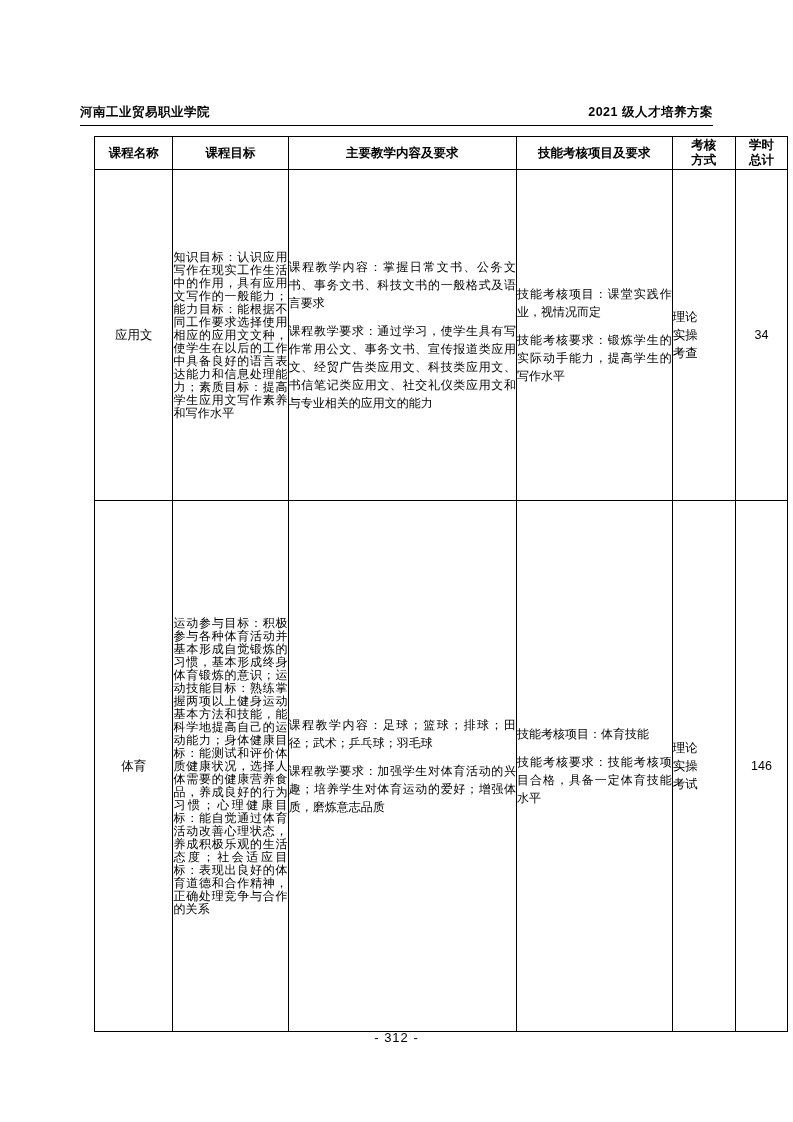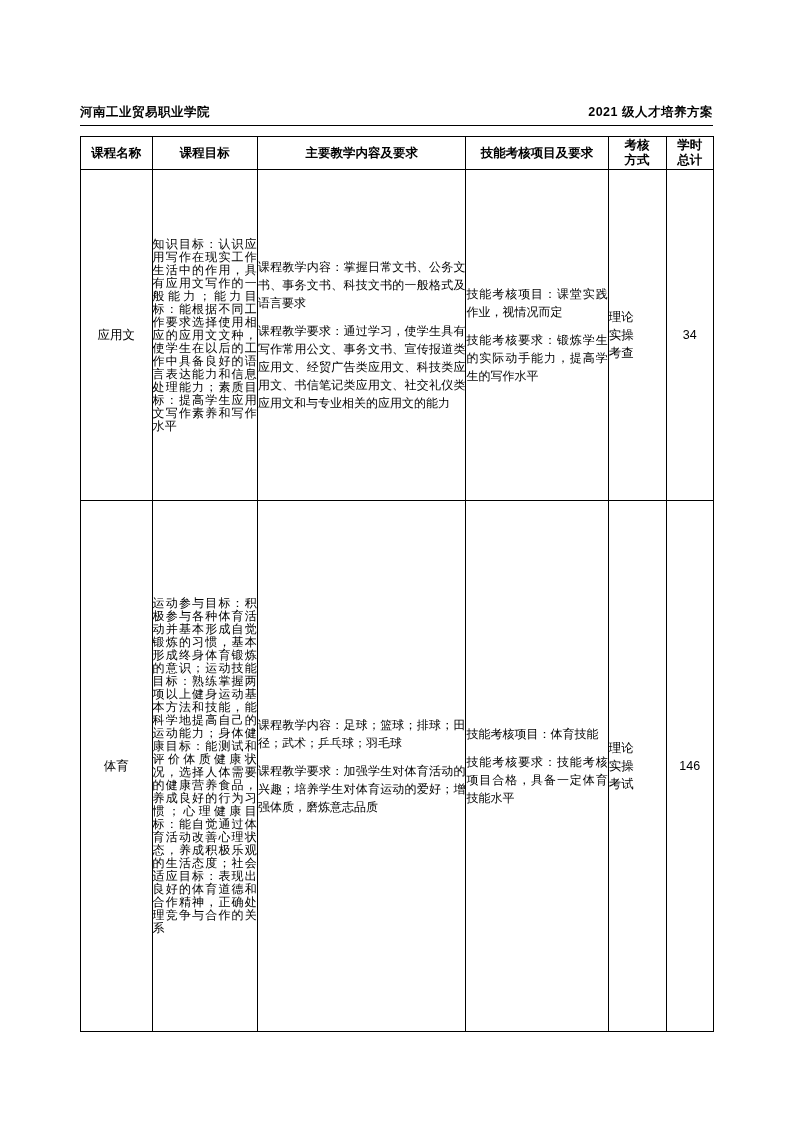--- a/index.html
+++ b/index.html
@@ -32,23 +32,24 @@
     font-weight: bold;
     letter-spacing: 0.5px;
     padding-bottom: 4px;
   }
   .header-rule {
     border-bottom: 1.1px solid #000;
     margin-bottom: 10px;
   }
   table.main {
     border-collapse: collapse;
-    width: 634px;
+    width: 694px;
     table-layout: fixed;
     font-size: 11.5px;
+    margin-left: 14px;
   }
   table.main th, table.main td {
     border: 1px solid #000;
     vertical-align: middle;
     padding: 0;
   }
   thead th {
     font-family: "Liberation Sans", "DejaVu Sans", sans-serif;
     font-weight: bold;
     font-size: 12.5px;
@@ -194,14 +195,17 @@
         <td class="c-method">
           <span class="vstack">理论</span>
           <span class="vstack">实操</span>
           <span class="vstack">考试</span>
         </td>
         <td class="c-hours">146</td>
       </tr>
     </tbody>
   </table>
 
+  <div class="footer">
+    <span>- 312 -</span>
+  </div>
 
 </div>
 
 </body></html>

